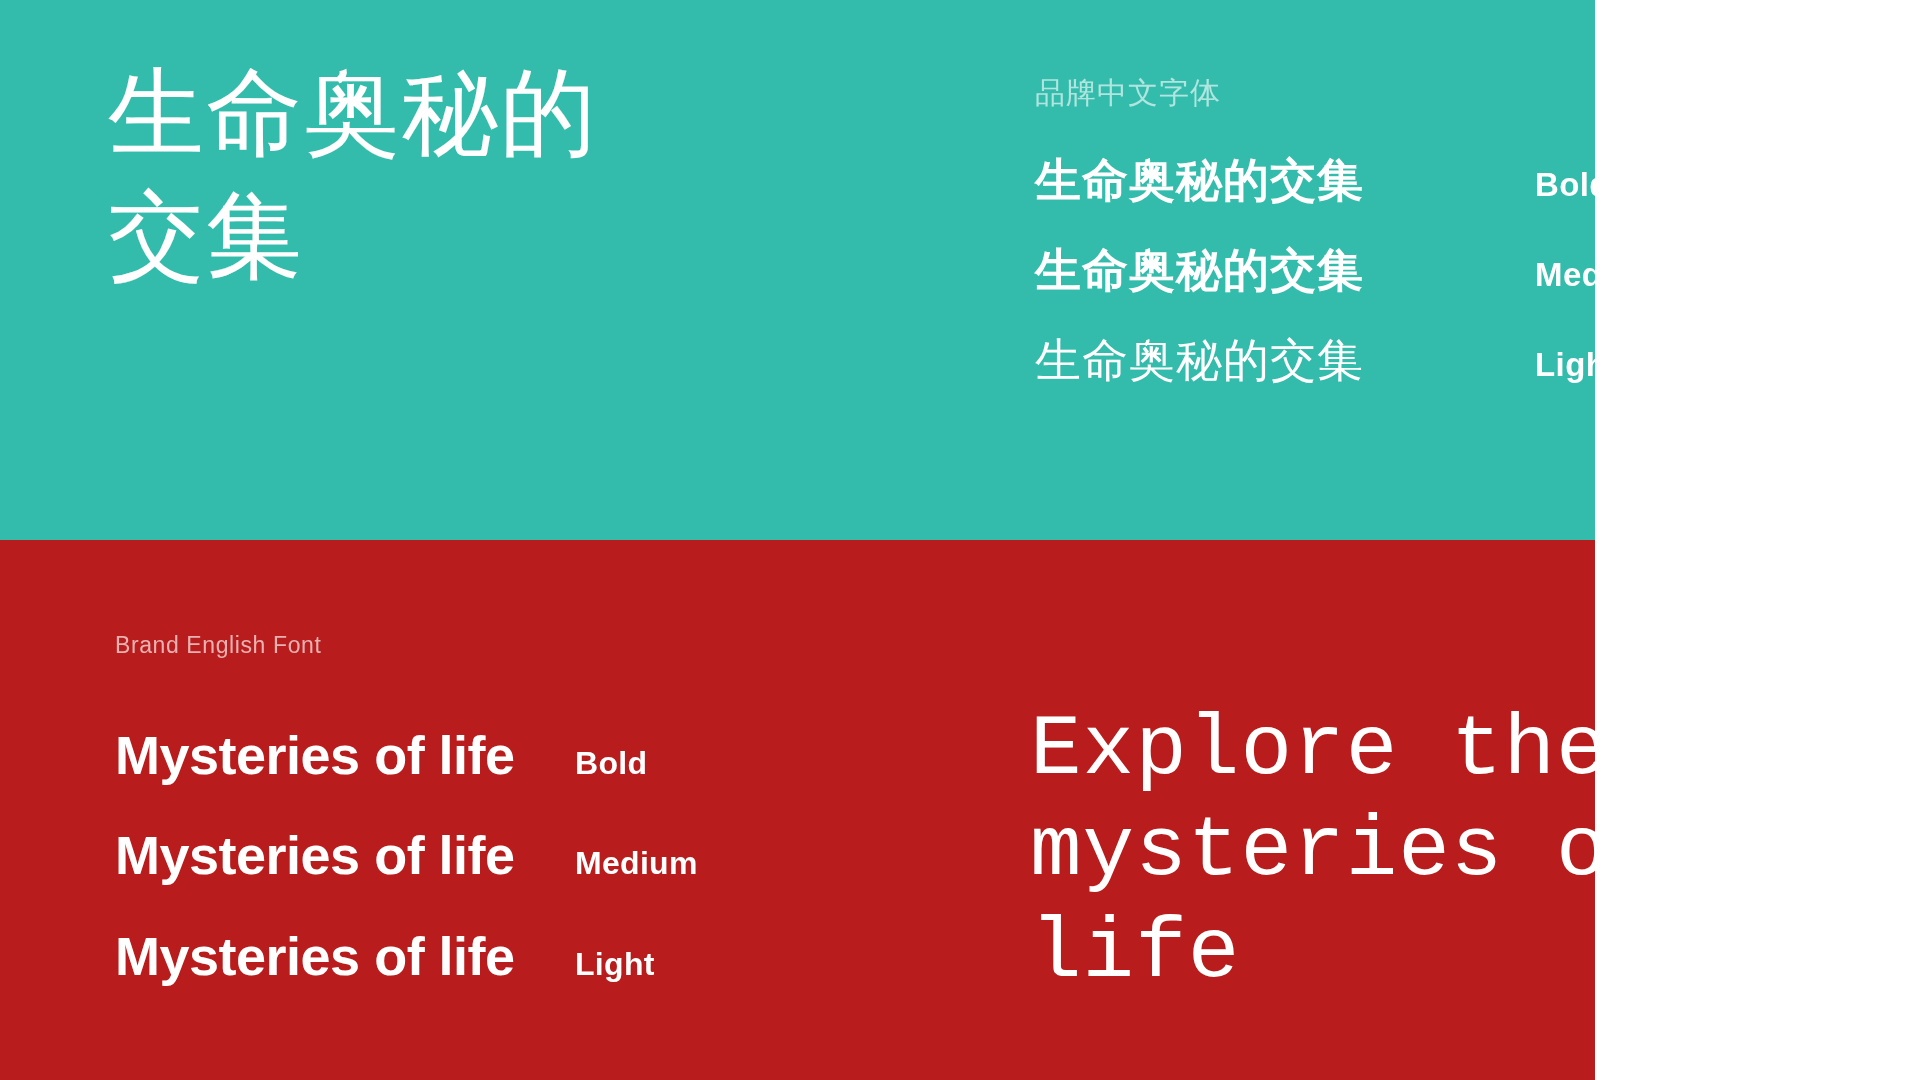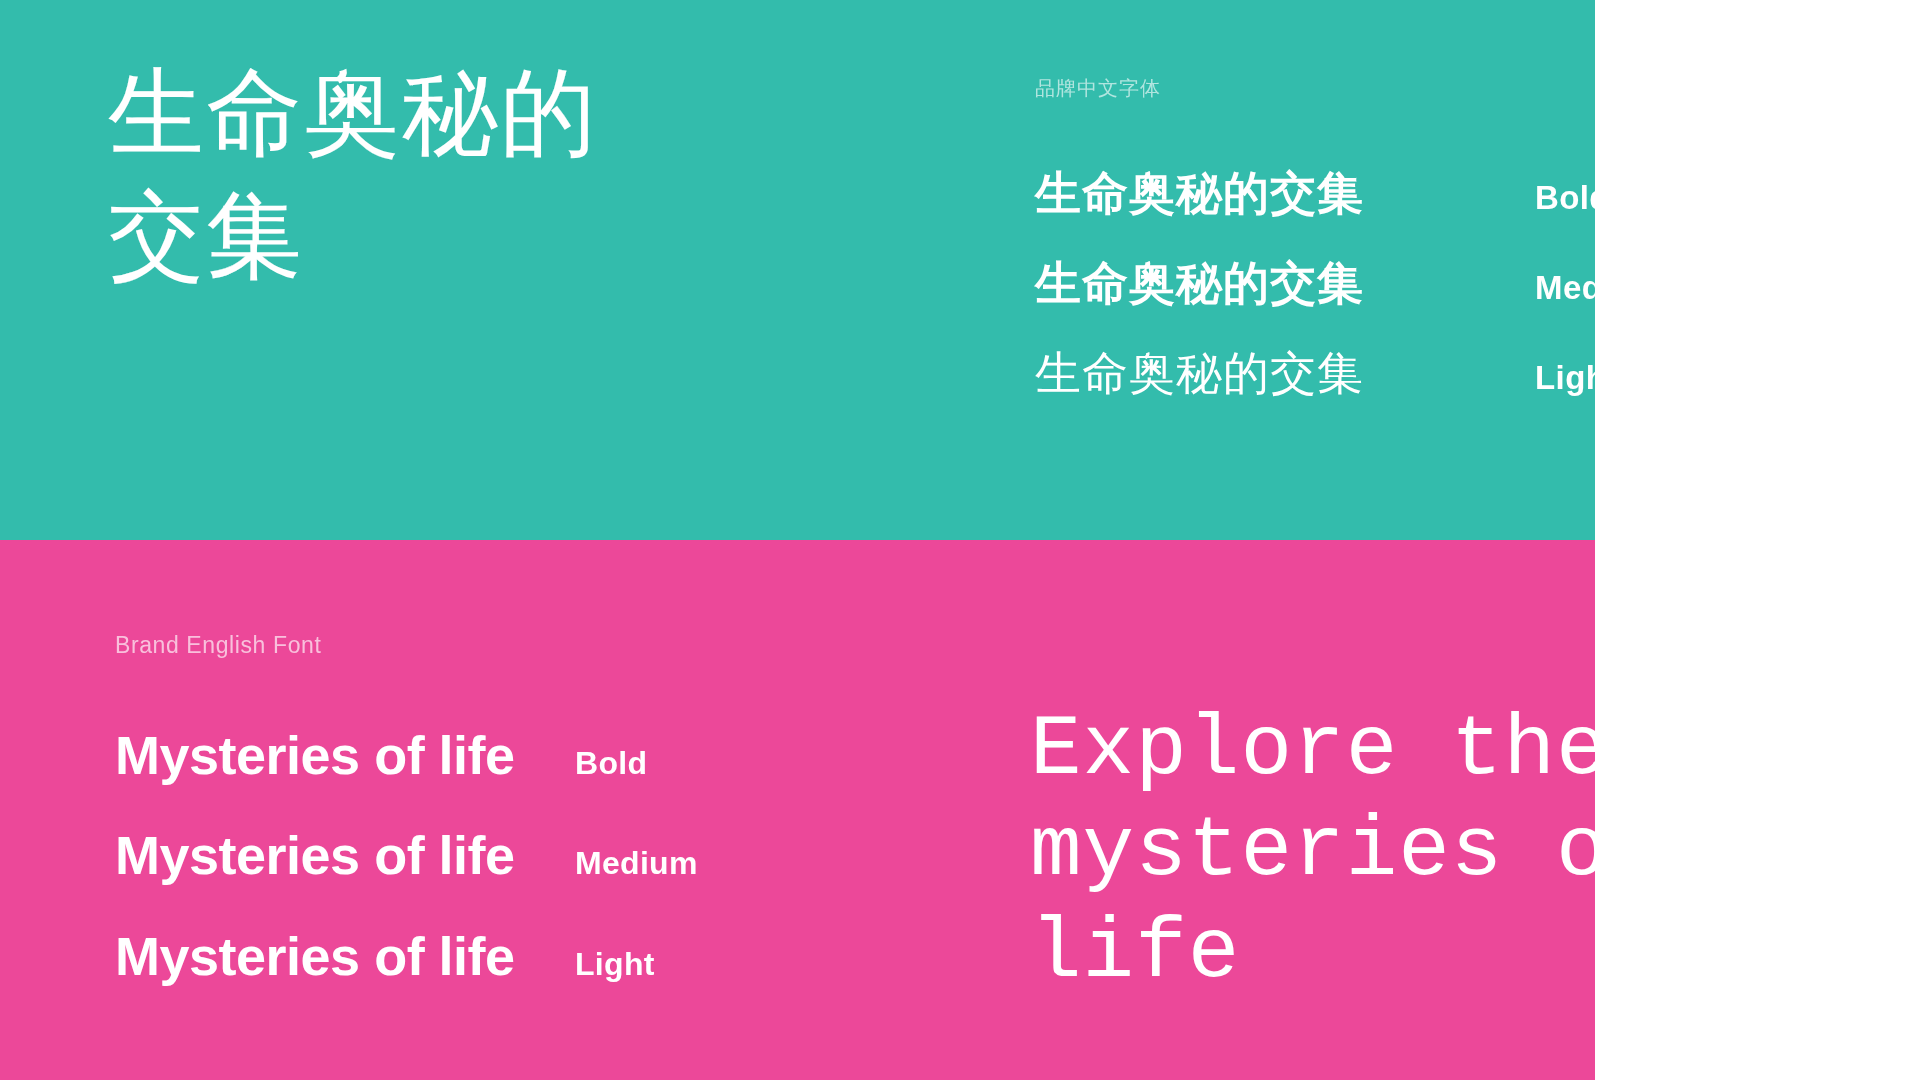--- a/index.html
+++ b/index.html
@@ -28,21 +28,21 @@
 
   .panel-cn {
     top: 0;
     height: 540px;
     background: #33BCAC;
   }
 
   .panel-en {
     top: 540px;
     height: 540px;
-    background: #ec4899;
+    background: #b91c1c;
   }
 
   
   .cn-display {
     position: absolute;
     left: 108px;
     top: 52px;
     width: 700px;
     color: #ffffff;
     font-family: "DejaVu Sans", "Liberation Sans", sans-serif;
@@ -56,25 +56,25 @@
 
   .cn-samples {
     position: absolute;
     left: 1035px;
     top: 78px;
     width: 860px;
   }
 
   .section-label {
     color: rgba(255, 255, 255, 0.62);
-    font-size: 20px;
+    font-size: 30px;
     font-weight: 400;
     letter-spacing: 1px;
     line-height: 1;
-    margin: 0 0 67px 0;
+    margin: 0 0 44px 0;
     font-family: "DejaVu Sans", "Liberation Sans", sans-serif;
   }
 
   .sample-row {
     display: flex;
     align-items: baseline;
     margin-bottom: 34px;
   }
 
   .sample-row:last-child {

